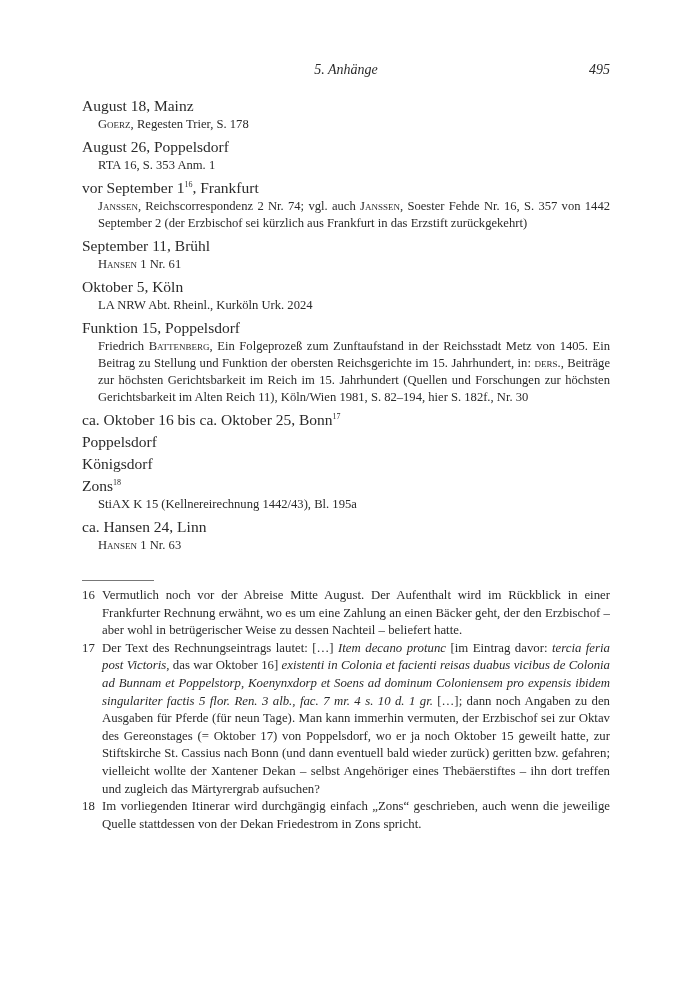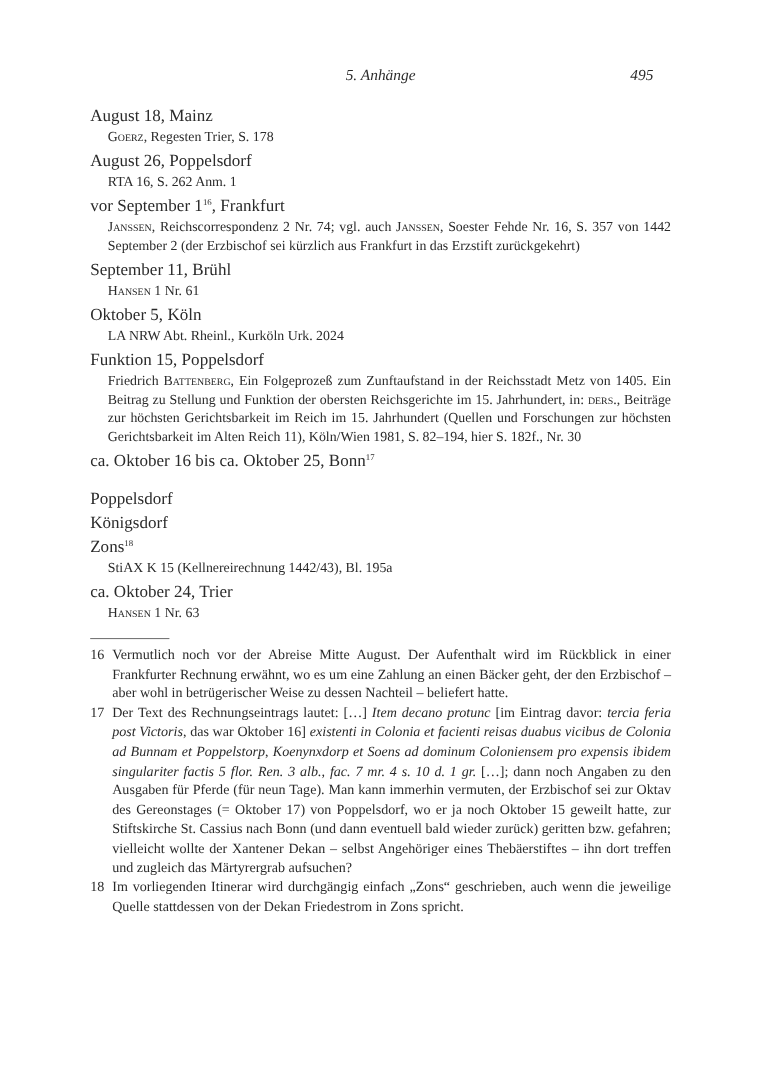--- a/index.html
+++ b/index.html
@@ -1,20 +1,20 @@
 <!DOCTYPE html>
 <html><head>
 <meta charset="utf-8">
 <style>
   html, body { margin: 0; padding: 0; background: #ffffff; }
   body { width: 700px; height: 988px; position: relative; font-family: "Liberation Serif", "DejaVu Serif", serif; color: #2a2a2a; }
   .page { position: absolute; left: 82px; top: 0; width: 528px; }
   .header { position: absolute; top: 62px; left: 0; width: 528px; height: 20px; font-size: 14px; font-style: italic; }
   .header .title { position: absolute; left: 0; right: 0; text-align: center; }
-  .header .pageno { position: absolute; right: 16px; }
+  .header .pageno { position: absolute; right: 0; }
   .entries { position: absolute; top: 96px; left: 0; width: 528px; }
   .entry { margin-bottom: 4px; }
   .place { font-size: 15.5px; line-height: 20px; }
   .source { font-size: 12.6px; line-height: 17px; padding-left: 16px; text-align: justify; }
   .sc { font-variant: small-caps; }
   sup { font-size: 8px; vertical-align: 6px; line-height: 0; }
   .rule { position: absolute; top: 580px; left: 0; width: 72px; border-top: 1px solid #777; }
   .notes { position: absolute; top: 587px; left: 0; width: 528px; font-size: 12.8px; line-height: 17.6px; }
   .note { position: relative; padding-left: 20px; text-align: justify; }
   .note .num { position: absolute; left: 0; top: 0; }
@@ -29,53 +29,53 @@
     <span class="pageno">495</span>
   </div>
 
   <div class="entries">
     <div class="entry">
       <div class="place">August 18, Mainz</div>
       <div class="source"><span class="sc">Goerz</span><span>, Regesten Trier, S. 178</span></div>
     </div>
     <div class="entry">
       <div class="place">August 26, Poppelsdorf</div>
-      <div class="source">RTA 16, S. 262 Anm. 1</div>
+      <div class="source">RTA 16, S. 353 Anm. 1</div>
     </div>
     <div class="entry">
       <div class="place"><span>vor September 1</span><sup>16</sup><span>, Frankfurt</span></div>
       <div class="source"><span class="sc">Janssen</span><span>, Reichscorrespondenz 2 Nr. 74; vgl. auch </span><span class="sc">Janssen</span><span>, Soester Fehde Nr. 16, S. 357 von 1442 September 2 (der Erzbischof sei kürzlich aus Frankfurt in das Erzstift zurückgekehrt)</span></div>
     </div>
     <div class="entry">
       <div class="place">September 11, Brühl</div>
       <div class="source"><span class="sc">Hansen</span><span> 1 Nr. 61</span></div>
     </div>
     <div class="entry">
       <div class="place">Oktober 5, Köln</div>
       <div class="source">LA NRW Abt. Rheinl., Kurköln Urk. 2024</div>
     </div>
     <div class="entry">
       <div class="place">Funktion 15, Poppelsdorf</div>
       <div class="source"><span>Friedrich </span><span class="sc">Battenberg</span><span>, Ein Folgeprozeß zum Zunftaufstand in der Reichsstadt Metz von 1405. Ein Beitrag zu Stellung und Funktion der obersten Reichsgerichte im 15. Jahrhundert, in: </span><span class="sc">ders.</span><span>, Beiträge zur höchsten Gerichtsbarkeit im Reich im 15. Jahrhundert (Quellen und Forschungen zur höchsten Gerichtsbarkeit im Alten Reich 11), Köln/Wien 1981, S. 82–194, hier S. 182f., Nr. 30</span></div>
     </div>
-    <div class="entry" style="margin-bottom:14px">
+    <div class="entry" style="margin-bottom:2px">
       <div class="place"><span>ca. Oktober 16 bis ca. Oktober 25, Bonn</span><sup>17</sup></div>
     </div>
     <div class="entry" style="margin-bottom:2px">
       <div class="place">Poppelsdorf</div>
     </div>
     <div class="entry" style="margin-bottom:2px">
       <div class="place">Königsdorf</div>
     </div>
     <div class="entry">
       <div class="place"><span>Zons</span><sup>18</sup></div>
       <div class="source">StiAX K 15 (Kellnereirechnung 1442/43), Bl. 195a</div>
     </div>
     <div class="entry">
-      <div class="place">ca. Oktober 24, Trier</div>
+      <div class="place">ca. Hansen 24, Linn</div>
       <div class="source"><span class="sc">Hansen</span><span> 1 Nr. 63</span></div>
     </div>
   </div>
 
   <div class="rule"></div>
 
   <div class="notes">
     <div class="note">
       <span class="num">16</span>
       <span>Vermutlich noch vor der Abreise Mitte August. Der Aufenthalt wird im Rückblick in einer Frankfurter Rechnung erwähnt, wo es um eine Zahlung an einen Bäcker geht, der den Erzbischof – aber wohl in betrügerischer Weise zu dessen Nachteil – beliefert hatte.</span>

